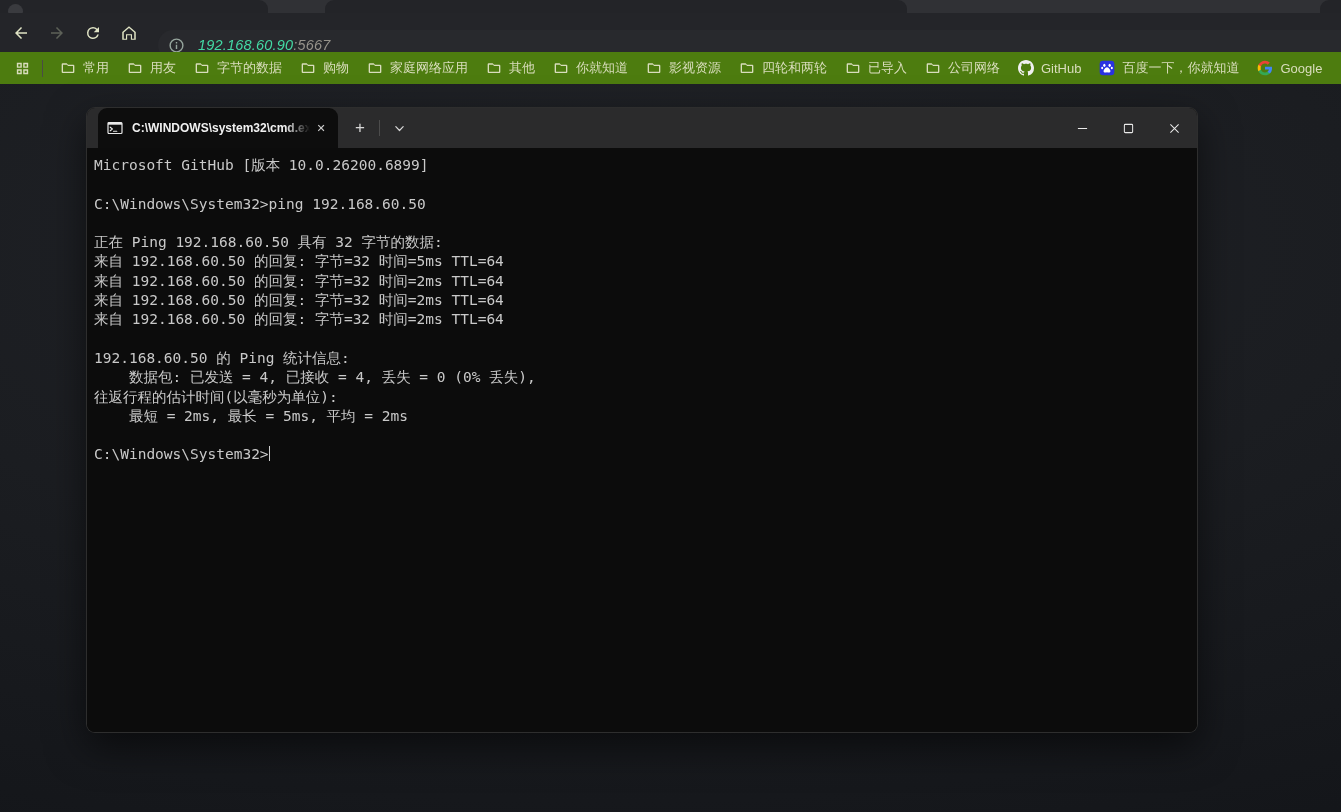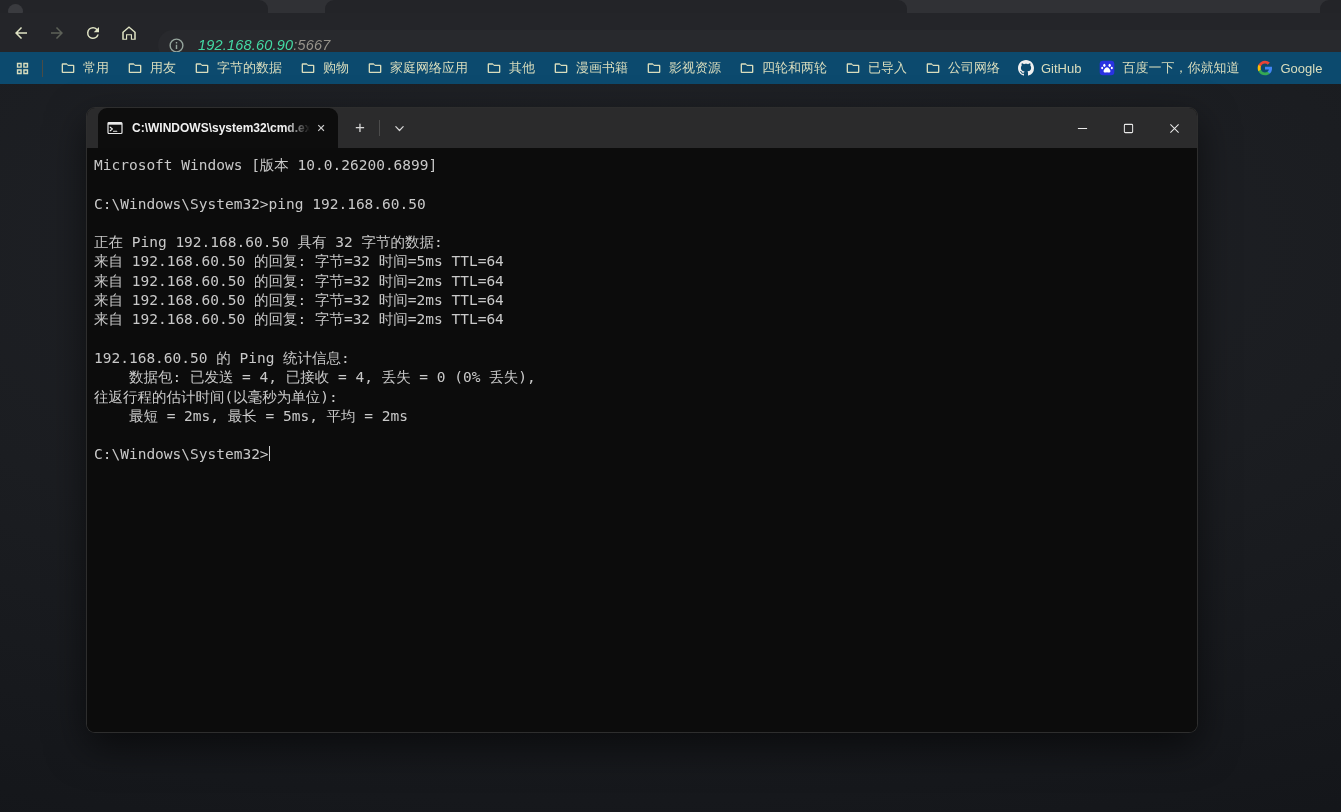--- a/index.html
+++ b/index.html
@@ -19,21 +19,21 @@
   .nav-btn { width:30px; height:30px; margin-left:6px; border-radius:50%; display:flex; align-items:center; justify-content:center; color:#dfe3c4; }
   .nav-btn.disabled { color:#5d6158; }
   .nav-btn svg { width:18px; height:18px; }
   .omnibox { position:absolute; left:158px; top:17px; width:1183px; height:30px; background:#28292d; border-radius:15px 0 0 15px; display:flex; align-items:center; padding-left:10px; }
   .omnibox svg { width:17px; height:17px; color:#96a59d; flex:0 0 auto; }
   .url { margin-left:13px; font-size:14.5px; letter-spacing:.2px; white-space:nowrap; }
   .url .host { color:#43d9a4; }
   .url .port { color:#97938b; }
 
   
-  .bookmarks { position:absolute; left:0; top:52px; width:1341px; height:32px; background:#0c4a6e; display:flex; align-items:center; overflow:hidden; }
+  .bookmarks { position:absolute; left:0; top:52px; width:1341px; height:32px; background:#4d7c0f; display:flex; align-items:center; overflow:hidden; }
   .apps-btn { width:28px; height:28px; margin-left:8px; display:flex; align-items:center; justify-content:center; color:#d9ddbd; flex:0 0 auto; }
   .apps-btn svg { width:17px; height:17px; }
   .bm-divider { width:1px; height:17px; background:#4a4c45; margin:0 8px 0 6px; flex:0 0 auto; }
   .bm { display:flex; align-items:center; gap:7px; padding:4px 9px; border-radius:7px; color:#d9ddbd; font-size:13px; white-space:nowrap; flex:0 0 auto; }
   .bm svg { width:16px; height:16px; flex:0 0 auto; }
   .bm .ic-col { color:#d9ddbd; }
 
   
   .content { position:absolute; left:0; top:84px; width:1341px; height:728px;
     background:radial-gradient(120% 95% at 45% 22%, #212328 0%, #1b1d21 48%, #131519 100%); }
@@ -212,21 +212,21 @@
   <div class="bm">
       <svg class="ic-col">
         <use href="#i-folder"></use>
       </svg>
       <span>其他</span>
     </div>
   <div class="bm">
       <svg class="ic-col">
         <use href="#i-folder"></use>
       </svg>
-      <span>漫画书籍</span>
+      <span>你就知道</span>
     </div>
   <div class="bm">
       <svg class="ic-col">
         <use href="#i-folder"></use>
       </svg>
       <span>影视资源</span>
     </div>
   <div class="bm">
       <svg class="ic-col">
         <use href="#i-folder"></use>
@@ -301,21 +301,21 @@
           </div>
         <div class="win-btn">
             <svg>
               <use href="#i-close"></use>
             </svg>
           </div>
       </div>
     </div>
 
     <div class="term-body">
-      <div class="tline">Microsoft Windows [版本 10.0.26200.6899]</div>
+      <div class="tline">Microsoft GitHub [版本 10.0.26200.6899]</div>
       <div class="tline"></div>
       <div class="tline">C:\Windows\System32&gt;ping 192.168.60.50</div>
       <div class="tline"></div>
       <div class="tline">正在 Ping 192.168.60.50 具有 32 字节的数据:</div>
       <div class="tline">来自 192.168.60.50 的回复: 字节=32 时间=5ms TTL=64</div>
       <div class="tline">来自 192.168.60.50 的回复: 字节=32 时间=2ms TTL=64</div>
       <div class="tline">来自 192.168.60.50 的回复: 字节=32 时间=2ms TTL=64</div>
       <div class="tline">来自 192.168.60.50 的回复: 字节=32 时间=2ms TTL=64</div>
       <div class="tline"></div>
       <div class="tline">192.168.60.50 的 Ping 统计信息:</div>

